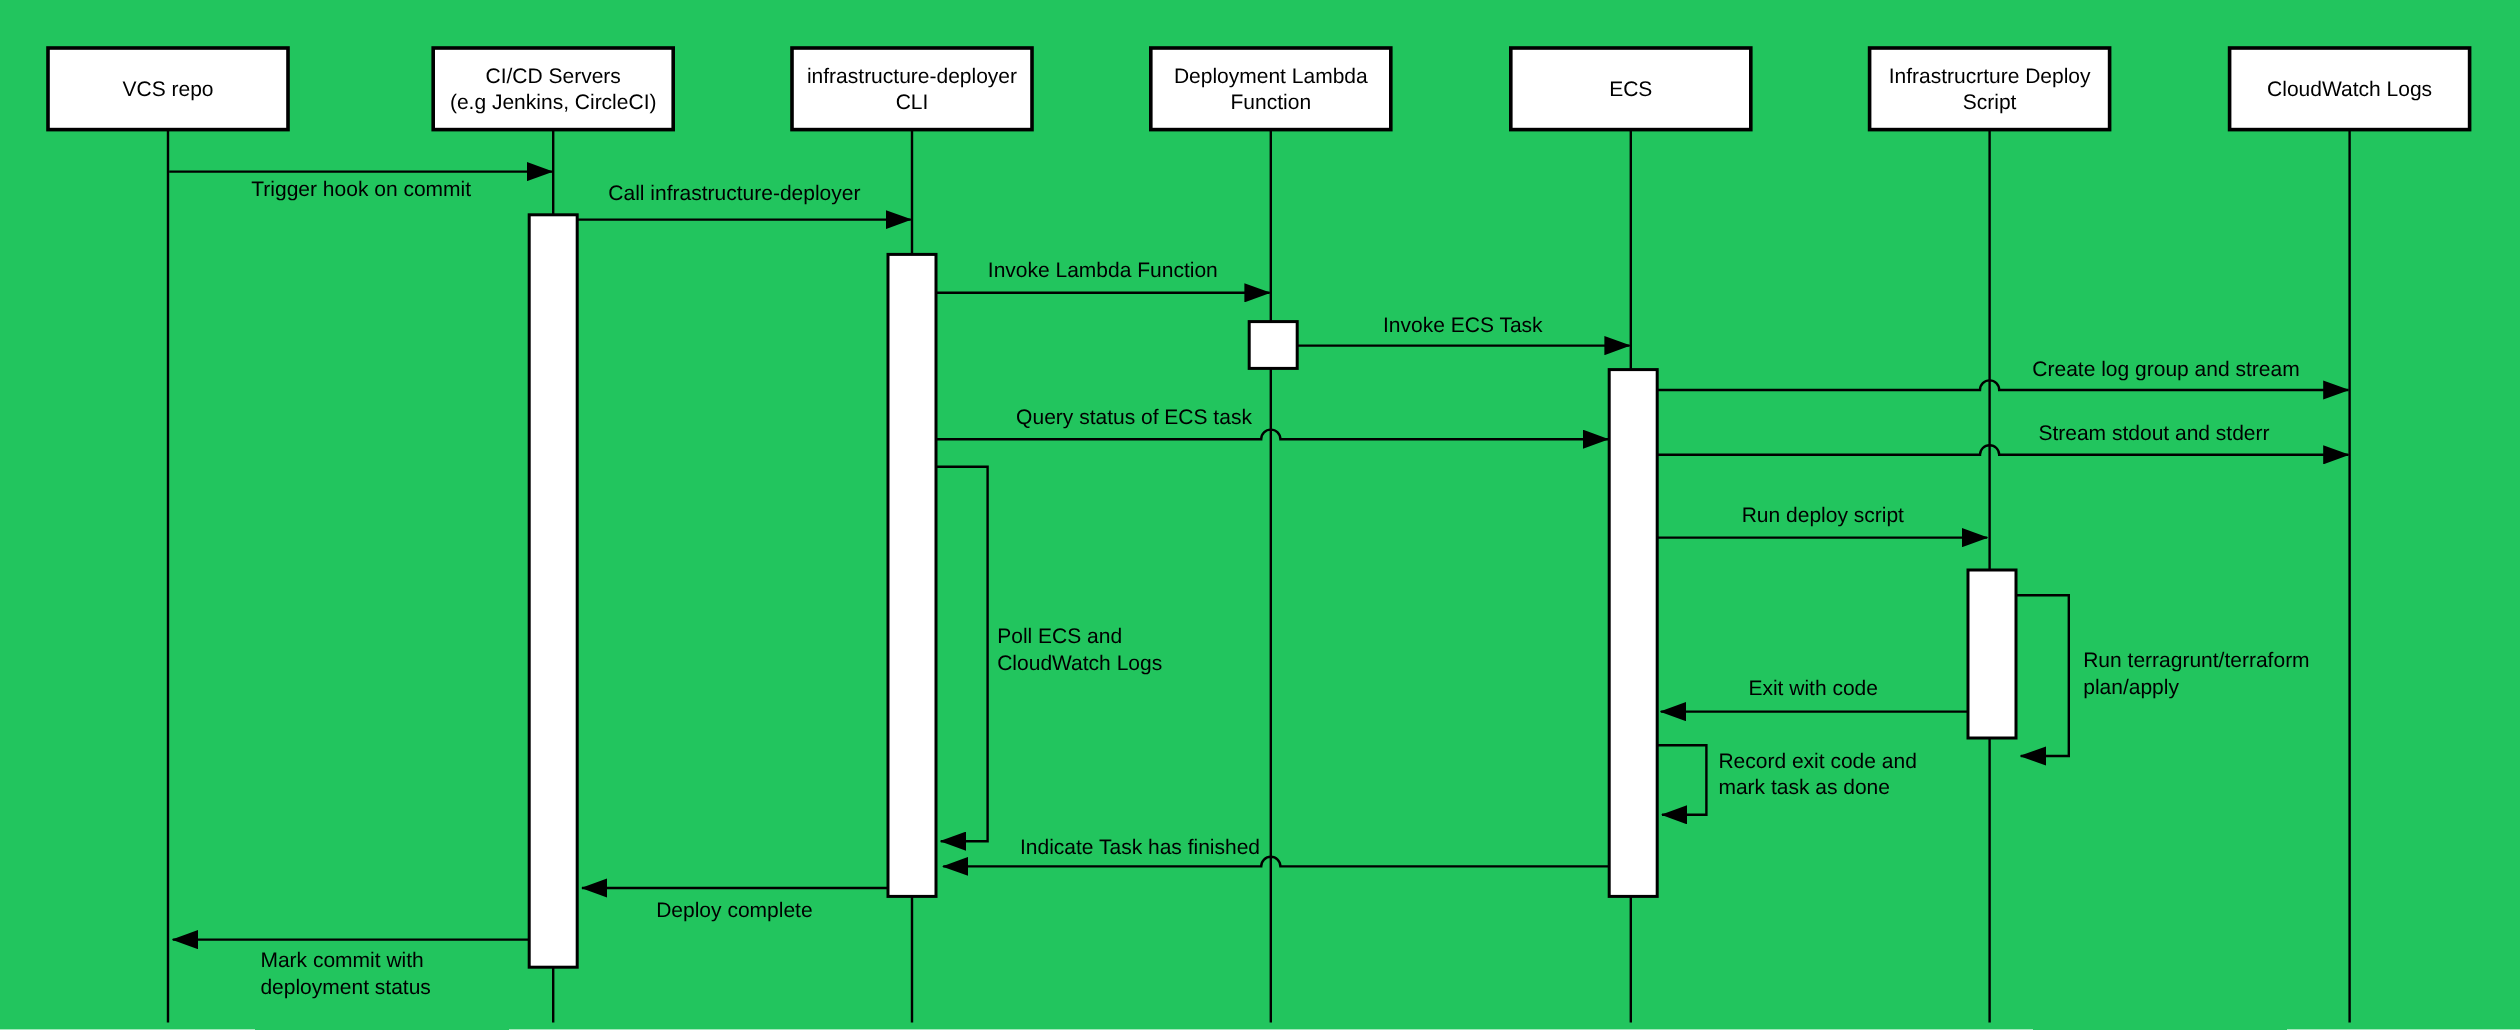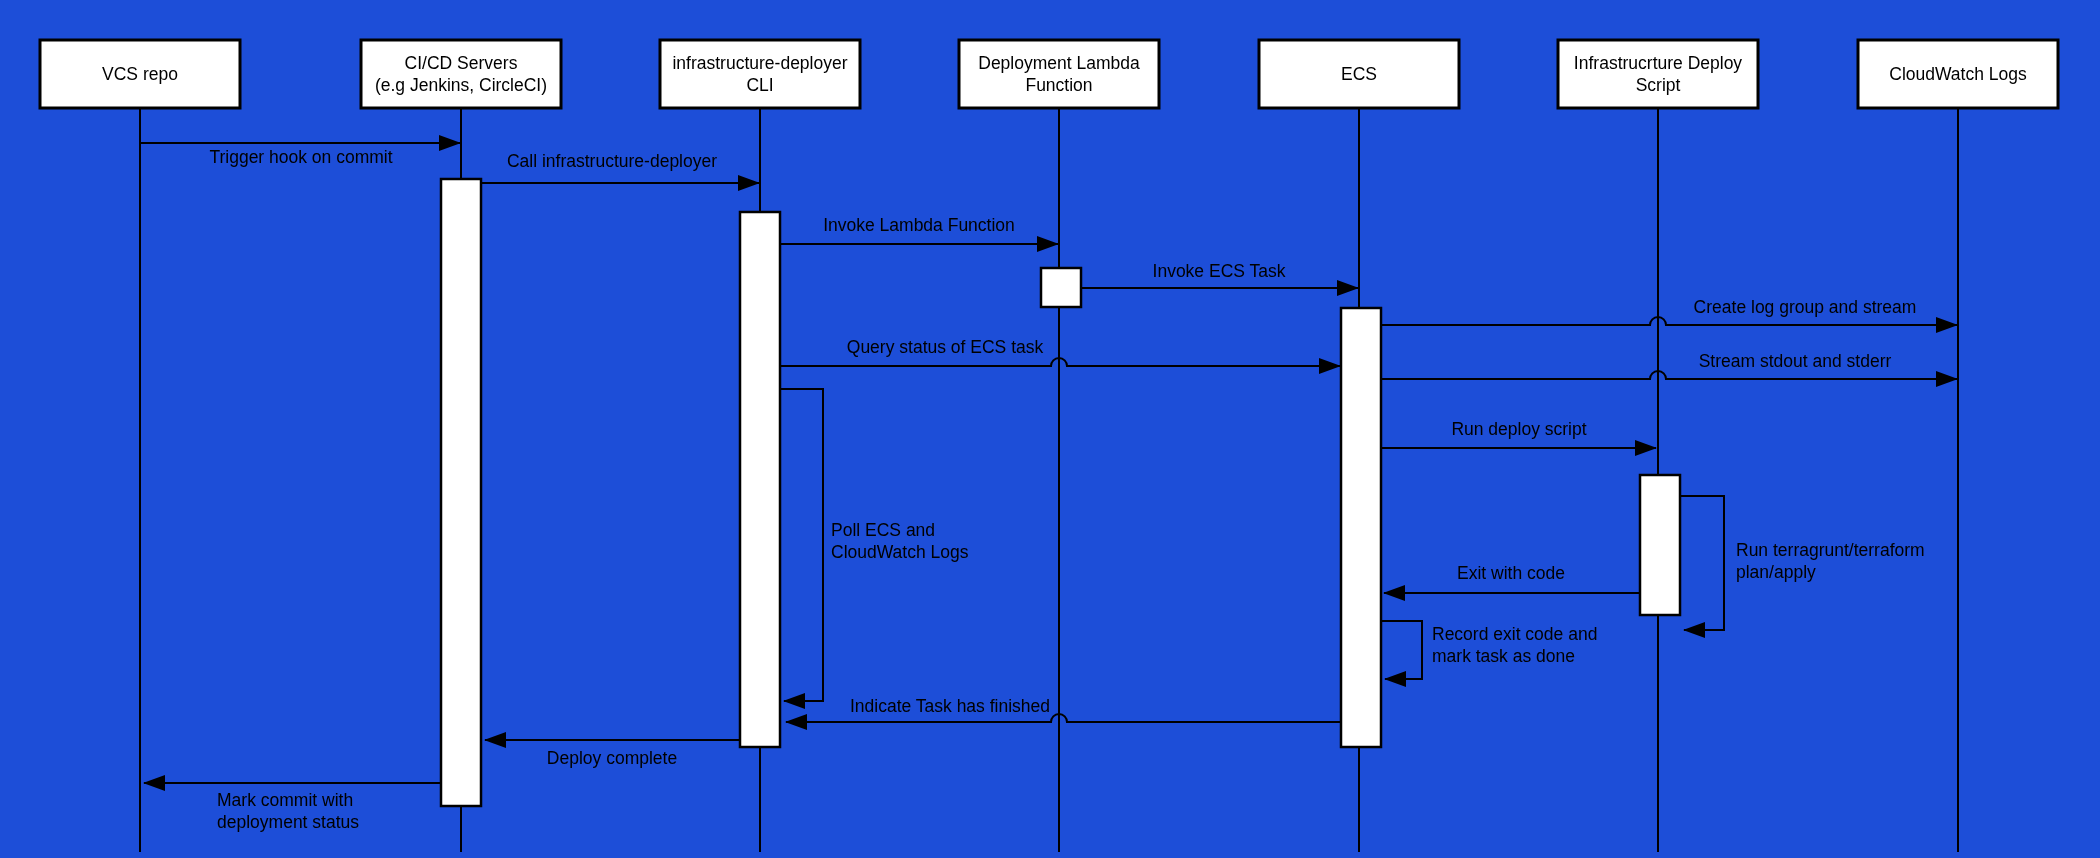--- a/index.html
+++ b/index.html
@@ -3,21 +3,21 @@
 <meta charset="utf-8">
 <style>
   html, body {
     margin: 0;
     padding: 0;
     background: #ffffff;
   }
   .diagram-wrap {
     width: 2100px;
     height: 858px;
-    background: #1d4ed8;
+    background: #22c55e;
     position: relative;
     font-family: "Liberation Sans", sans-serif;
     text-align: center;
   }
   svg text {
     font-family: "Liberation Sans", sans-serif;
     font-size: 17.5px;
     fill: #000000;
   }
   svg .participant-box {

